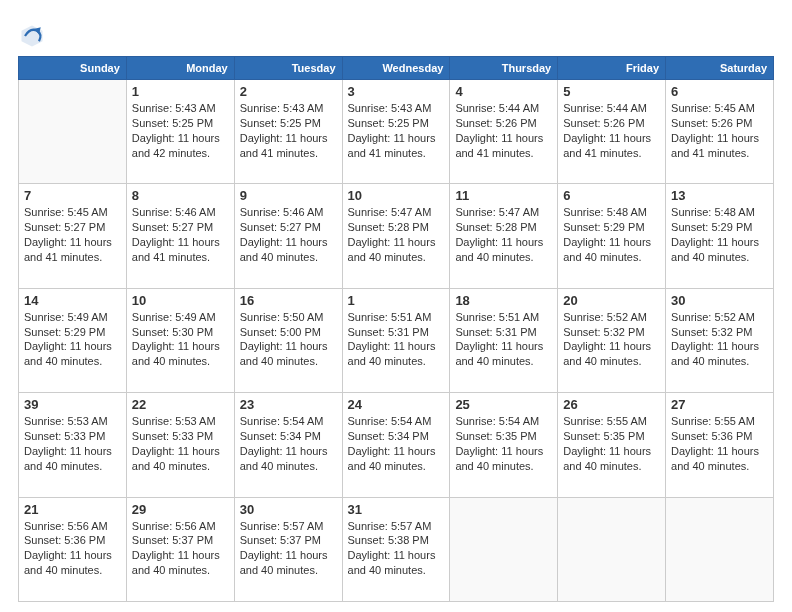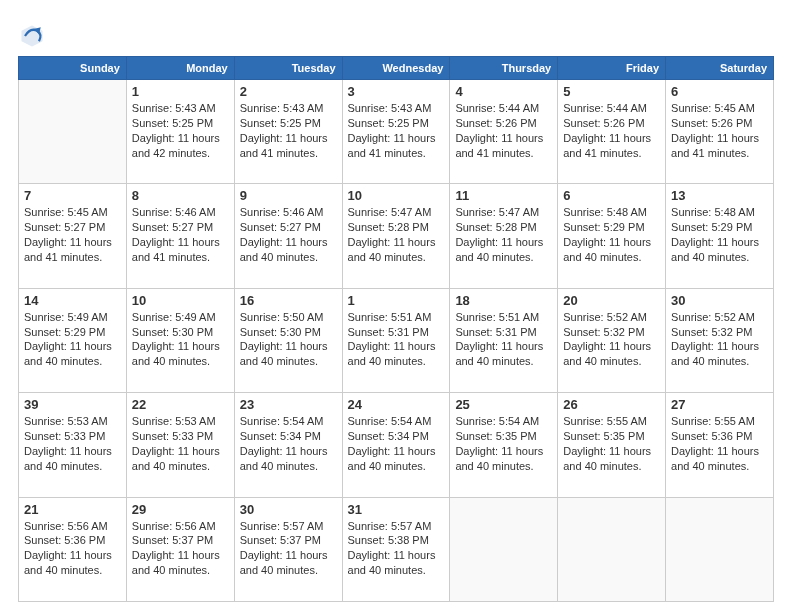--- a/index.html
+++ b/index.html
@@ -243,21 +243,21 @@
           <td>
             <span class="day-num">10</span>
             <div class="day-info" style="white-space: pre-line;">Sunrise: 5:49 AM
 Sunset: 5:30 PM
 Daylight: 11 hours
 and 40 minutes.</div>
           </td>
           <td>
             <span class="day-num">16</span>
             <div class="day-info" style="white-space: pre-line;">Sunrise: 5:50 AM
-Sunset: 5:30 PM
+Sunset: 5:00 PM
 Daylight: 11 hours
 and 40 minutes.</div>
           </td>
           <td>
             <span class="day-num">1</span>
             <div class="day-info" style="white-space: pre-line;">Sunrise: 5:51 AM
 Sunset: 5:31 PM
 Daylight: 11 hours
 and 40 minutes.</div>
           </td>

